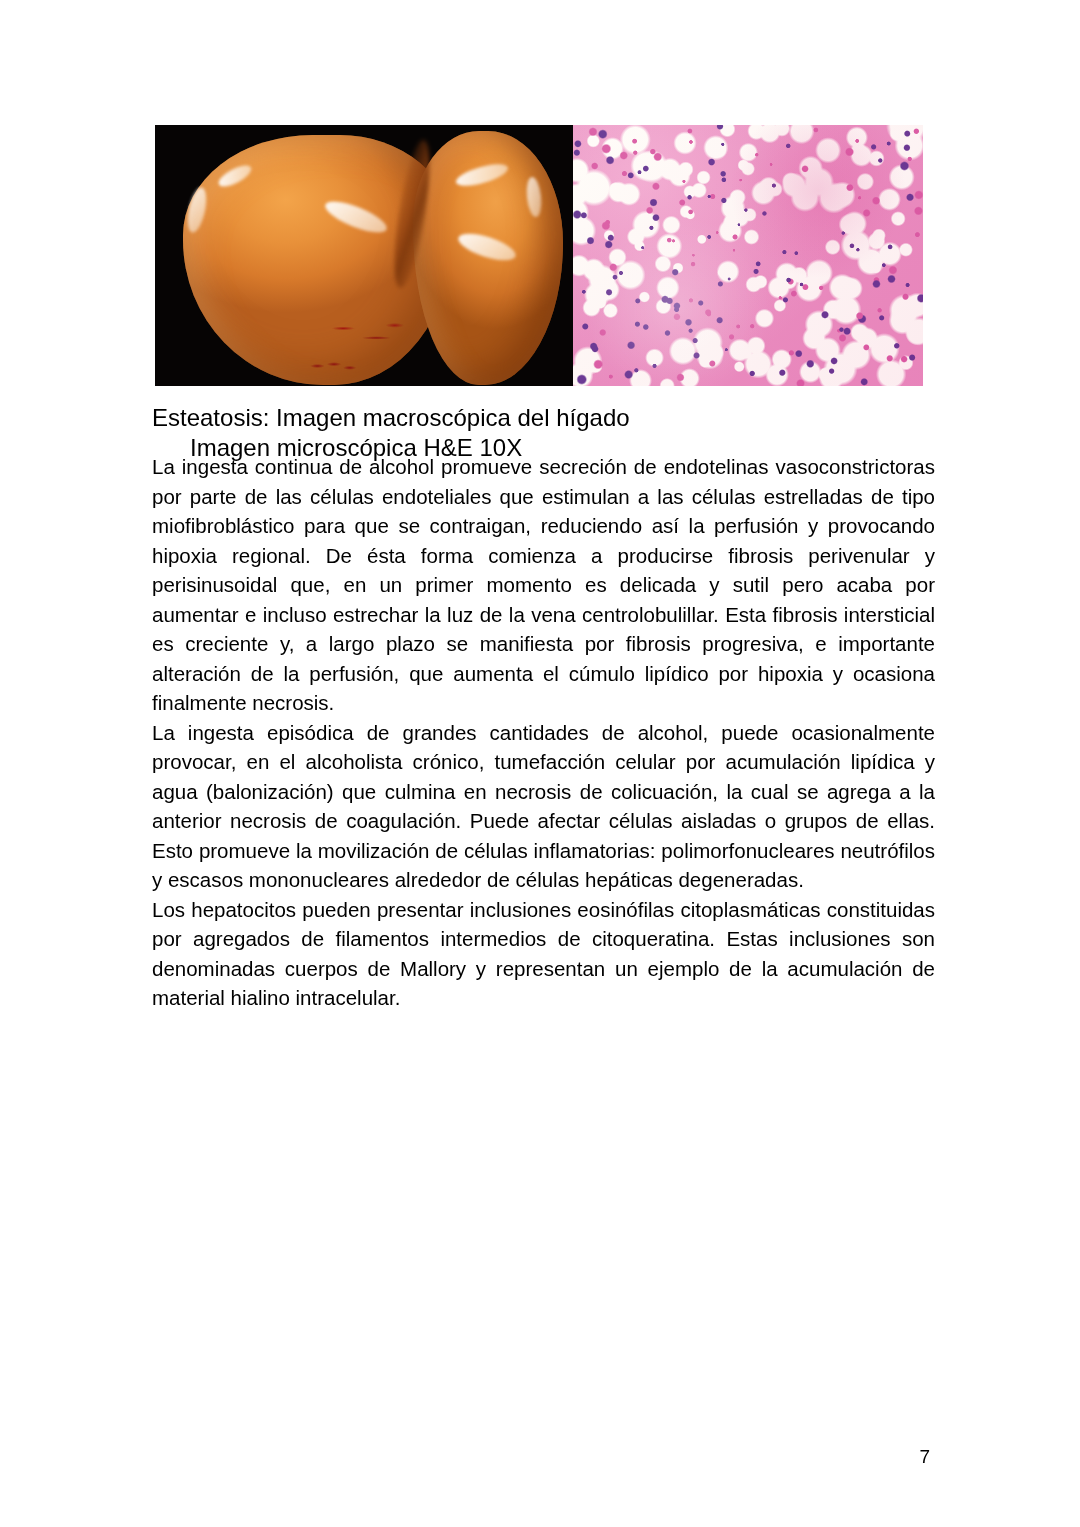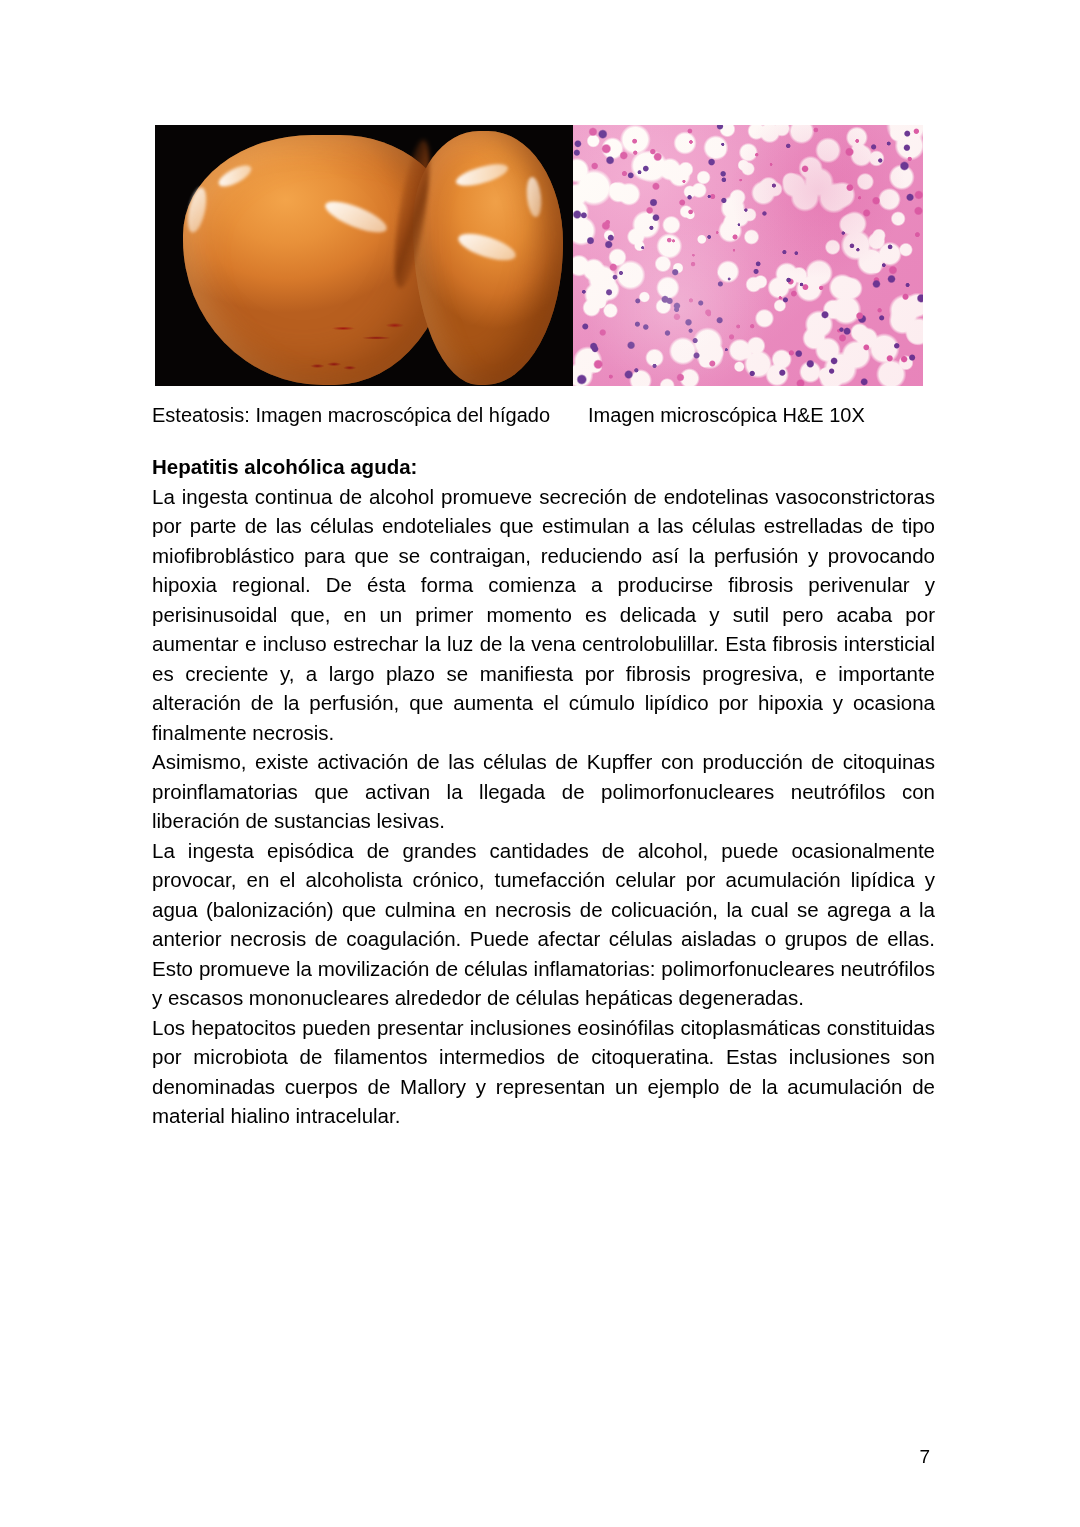--- a/index.html
+++ b/index.html
@@ -140,21 +140,21 @@
       radial-gradient(circle at 70% 25%, rgba(216,60,140,0.22) 0%, rgba(216,60,140,0) 28%),
       linear-gradient(135deg, rgba(255,255,255,0.10), rgba(230,110,175,0.12));
   }
 
   
   .captions {
     position: absolute;
     left: 152px;
     top: 403px;
     width: 790px;
-    font-size: 20px;
+    font-size: 24px;
     line-height: 1.25;
     text-decoration: underline;
   }
   .cap-a { display: inline-block; }
   .cap-b { display: inline-block; margin-left: 38px; }
 
   
   .content {
     position: absolute;
     left: 152px;
@@ -216,22 +216,20 @@
       </div>
     </div>
 
   </div>
 
   <div class="captions">
     <span class="cap-a">Esteatosis: Imagen macroscópica del hígado</span><span class="cap-b">Imagen microscópica H&amp;E 10X</span>
   </div>
 
   <div class="content">
-    <h2>Hepatitis alcohólica aguda:</h2>
     <p>La ingesta continua de alcohol promueve  secreción de endotelinas vasoconstrictoras por parte de las células endoteliales que estimulan a las células estrelladas de tipo miofibroblástico para que se contraigan, reduciendo así la perfusión y provocando hipoxia regional. De ésta forma comienza a producirse fibrosis perivenular y perisinusoidal que, en un primer momento es delicada y sutil pero acaba por aumentar e incluso estrechar la  luz de la vena centrolobulillar. Esta fibrosis intersticial es creciente y, a largo plazo se manifiesta por fibrosis progresiva, e importante alteración de la perfusión, que aumenta el cúmulo lipídico por hipoxia y ocasiona finalmente necrosis.</p>
-    <p>Asimismo, existe activación de las células de Kupffer con producción de citoquinas proinflamatorias que activan la llegada de polimorfonucleares neutrófilos  con liberación de sustancias lesivas.</p>
     <p>La ingesta episódica de grandes cantidades de alcohol, puede ocasionalmente provocar, en el alcoholista crónico, tumefacción celular por acumulación lipídica y agua (balonización) que culmina en necrosis de colicuación, la cual se agrega a la anterior necrosis  de coagulación. Puede afectar células aisladas o grupos de ellas. Esto promueve la movilización de células inflamatorias: polimorfonucleares neutrófilos y escasos mononucleares alrededor de células hepáticas  degeneradas.</p>
-    <p>Los hepatocitos pueden presentar inclusiones eosinófilas citoplasmáticas constituidas por microbiota de filamentos intermedios de citoqueratina. Estas inclusiones son denominadas cuerpos de Mallory y representan un ejemplo de la acumulación de material hialino intracelular.</p>
+    <p>Los hepatocitos pueden presentar inclusiones eosinófilas citoplasmáticas constituidas por agregados de filamentos intermedios de citoqueratina. Estas inclusiones son denominadas cuerpos de Mallory y representan un ejemplo de la acumulación de material hialino intracelular.</p>
   </div>
 
   <div class="page-number">7</div>
 
 </div>
 
 </body></html>

